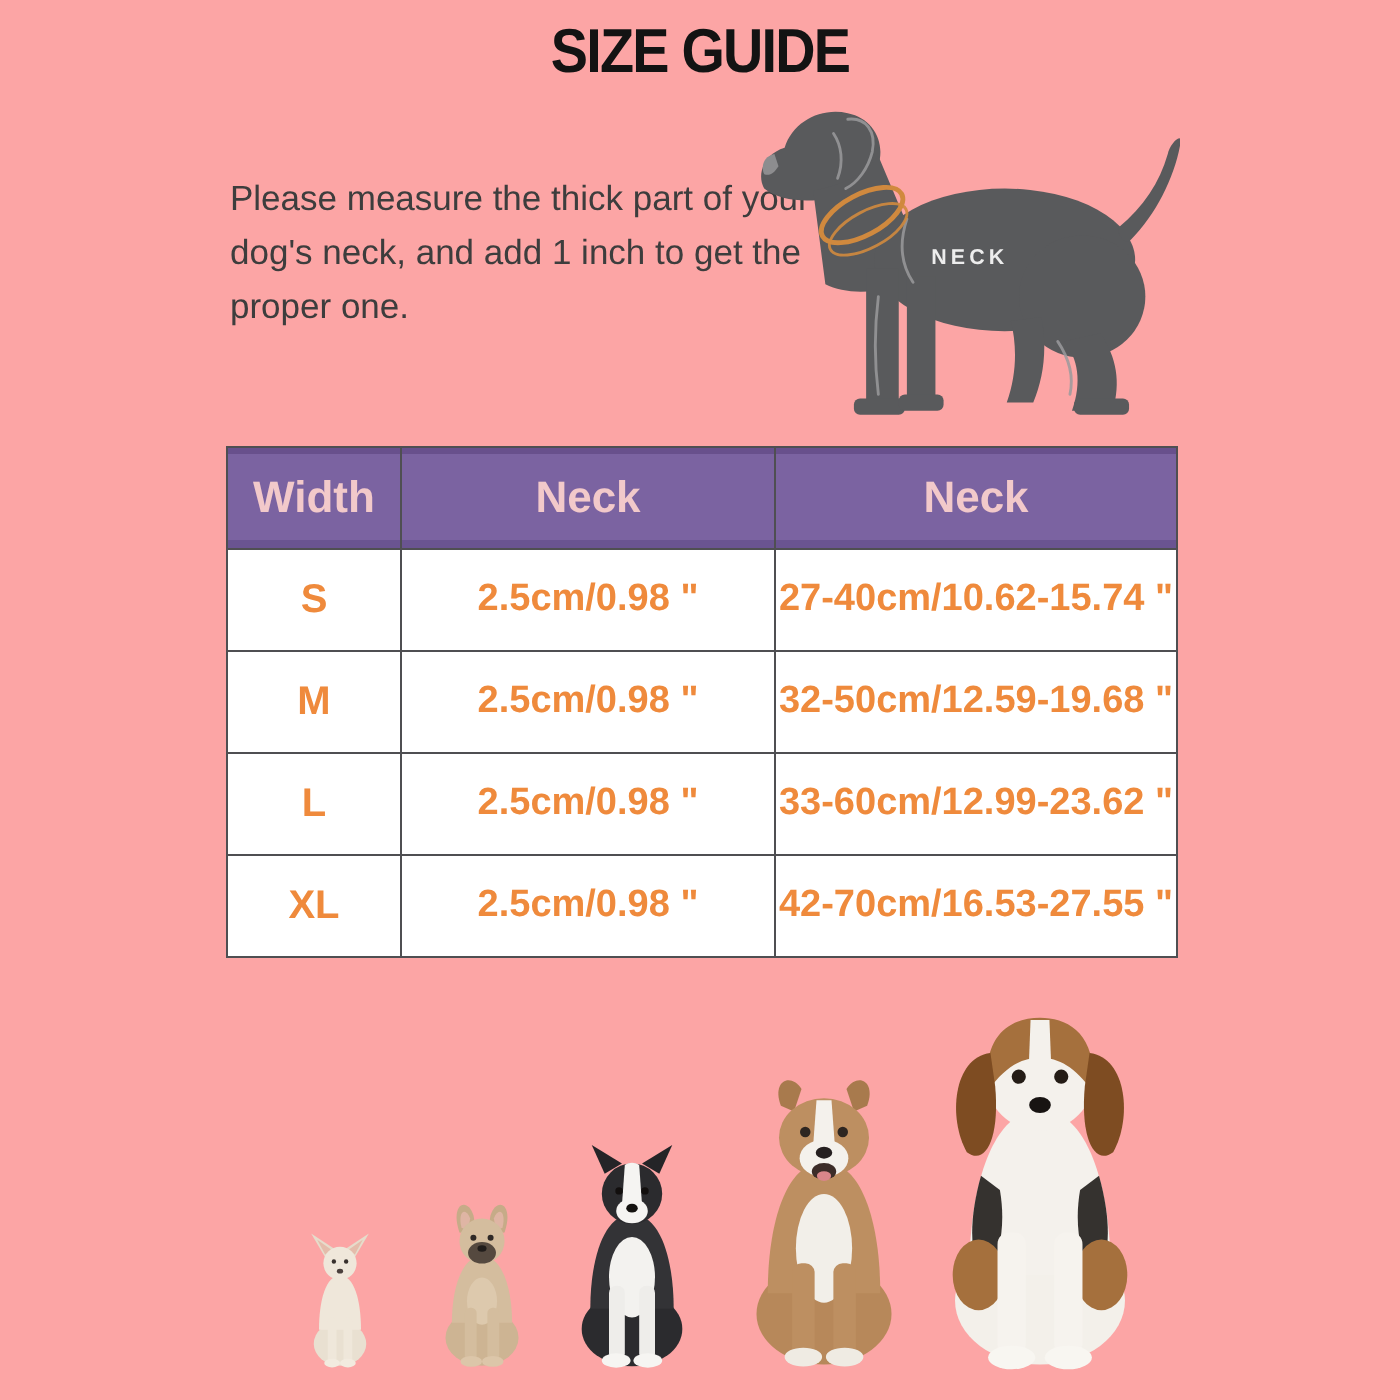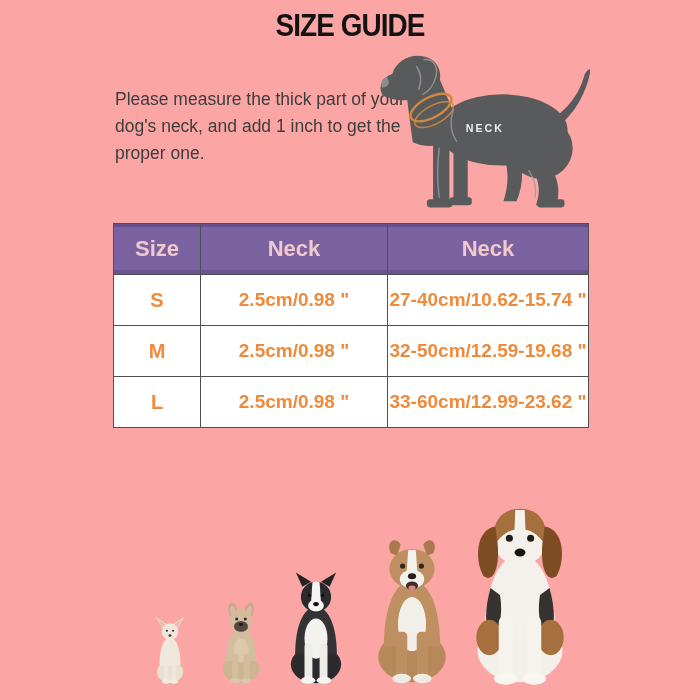--- a/index.html
+++ b/index.html
@@ -100,40 +100,45 @@
   </div>
 
   <table class="size-table">
     <colgroup>
         <col class="c1">
         <col class="c2">
         <col class="c3">
       </colgroup>
     <thead>
       <tr>
-        <th>Size</th>
+        <th>Width</th>
         <th>Neck</th>
         <th>Neck</th>
       </tr>
     </thead>
     <tbody>
       <tr>
         <td class="size-col">S</td>
         <td>2.5cm/0.98 "</td>
         <td>27-40cm/10.62-15.74 "</td>
       </tr>
       <tr>
         <td class="size-col">M</td>
         <td>2.5cm/0.98 "</td>
         <td>32-50cm/12.59-19.68 "</td>
       </tr>
       <tr>
         <td class="size-col">L</td>
         <td>2.5cm/0.98 "</td>
         <td>33-60cm/12.99-23.62 "</td>
+      </tr>
+      <tr>
+        <td class="size-col">XL</td>
+        <td>2.5cm/0.98 "</td>
+        <td>42-70cm/16.53-27.55 "</td>
       </tr>
     </tbody>
   </table>
 
   <div class="dog-photo dog-1">
     <svg viewBox="0 0 100 160" preserveAspectRatio="xMidYMax meet">
       <ellipse cx="50" cy="130" rx="30" ry="25" fill="#e9e0d1"></ellipse>
       <path d="M50,52 C66,52 74,80 74,114 L26,114 C26,80 34,52 50,52 Z" fill="#efe7da"></path>
       <path d="M33,31 L17,4 L43,21 Z" fill="#e6dccb"></path>
       <path d="M67,31 L83,4 L57,21 Z" fill="#e6dccb"></path>

